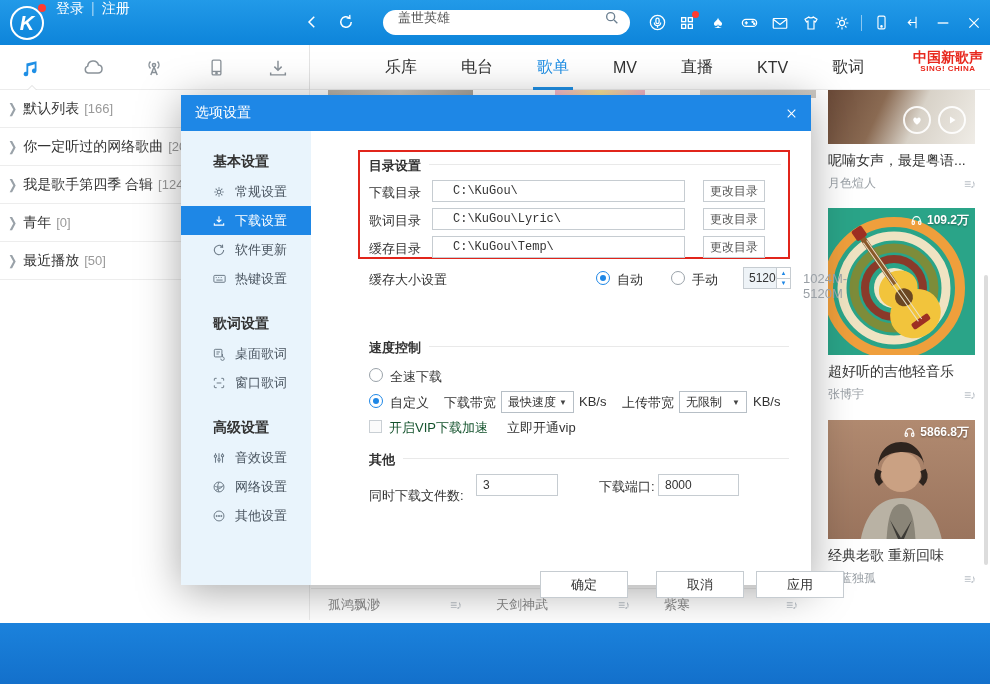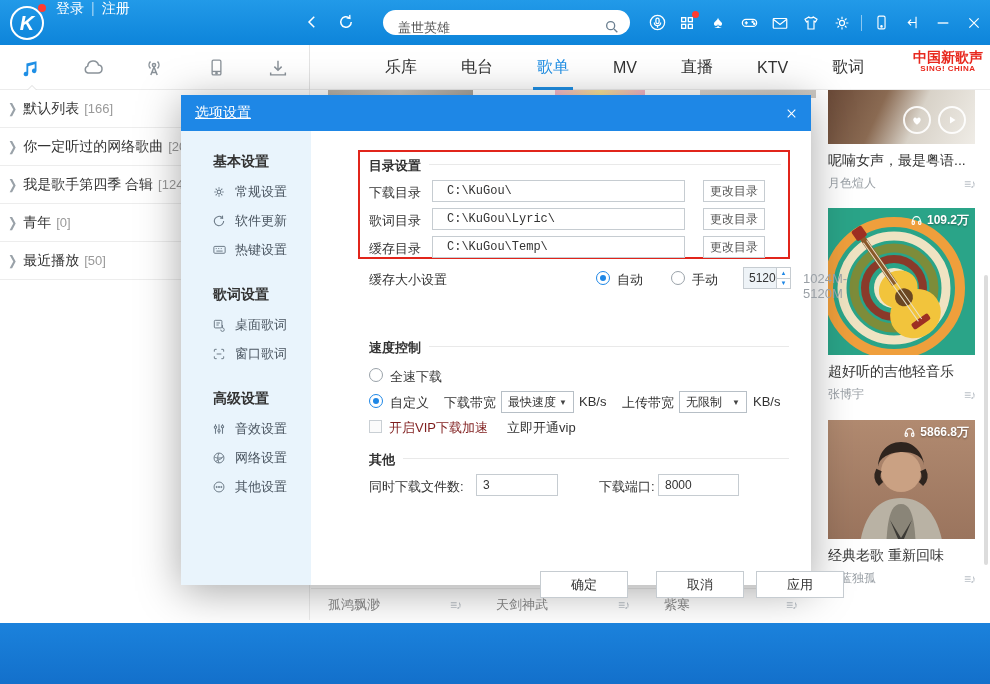--- a/index.html
+++ b/index.html
@@ -9,21 +9,21 @@
 
   
   .topbar { position:absolute; left:0; top:0; width:990px; height:45px;
     background:linear-gradient(180deg,#229ae8 0%,#0d84da 100%); display:flex; align-items:center; }
   .klogo { position:absolute; left:10px; top:6px; width:34px; height:34px; border:2px solid #fff; border-radius:50%;
     color:#fff; font-weight:bold; font-size:20px; display:flex; align-items:center; justify-content:center; font-style:italic;}
   .klogo-dot { position:absolute; left:38px; top:4px; width:8px; height:8px; background:#ff3b30; border-radius:50%; }
   .login-area { position:absolute; left:56px; top:0; height:45px; display:flex; gap:7px; color:#fff; font-size:14px; }
   .tico { color:#fff; width:24px; height:24px; display:flex; align-items:center; justify-content:center; }
   .search-pill { position:absolute; left:383px; top:10px; width:247px; height:25px; background:#fff; border-radius:13px;
-    display:flex; align-items:flex-end; padding:0 10px 0 15px; }
+    display:flex; align-items:flex-start; padding:0 10px 0 15px; }
   .search-pill .q { flex:1; font-size:13px; color:#555; border:none; outline:none; background:transparent; font-family:inherit;}
   .right-icons { position:absolute; right:4px; top:0; height:45px; display:flex; align-items:center; gap:7px; }
   .ric { position:relative; width:24px; height:24px; display:flex; align-items:center; justify-content:center; color:#fff; font-size:15px;}
   .ric .dot { position:absolute; right:0px; top:0px; width:7px; height:7px; border-radius:50%; background:#ff3b30; }
   .vdiv { width:1px; height:16px; background:rgba(255,255,255,.5); }
 
   
   .navbar { position:absolute; left:0; top:45px; width:990px; height:45px; background:#fff; border-bottom:1px solid #ececec; }
   .nav-left { position:absolute; left:0; top:0; width:310px; height:45px; display:flex; align-items:center; justify-content:space-around; border-right:1px solid #e4e4e4;}
   .nicon { width:26px; height:26px; color:#8a9299; display:flex; align-items:center; justify-content:center; position:relative;}
@@ -58,36 +58,36 @@
   .card .title { font-size:14px; color:#333; margin-top:8px; white-space:nowrap; overflow:hidden;}
   .card .meta { display:flex; justify-content:space-between; align-items:center; margin-top:5px; font-size:12px; color:#9aa0a6;}
   .play-badge { position:absolute; right:6px; top:4px; color:#fff; font-size:12px; display:flex; align-items:center; gap:4px; font-weight:bold; text-shadow:0 1px 2px rgba(0,0,0,.4);}
   .hover-btn { position:absolute; width:28px; height:28px; border:2px solid rgba(255,255,255,.9); border-radius:50%;
     display:flex; align-items:center; justify-content:center; color:#fff; }
   .scrollbar { position:absolute; right:2px; top:185px; width:4px; height:290px; background:#dcdcdc; border-radius:2px;}
 
   
   .dialog { position:absolute; left:181px; top:95px; width:630px; height:490px; background:#fff; box-shadow:0 6px 40px rgba(0,0,0,.35); }
   .dlg-header { position:absolute; left:0; top:0; width:630px; height:36px; background:#1e87e6; display:flex; align-items:center; padding:0 14px; }
-  .dlg-title { color:#fff; font-size:14px;text-decoration:underline; }
+  .dlg-title { color:#fff; font-size:14px; }
   .dlg-close { position:absolute; right:10px; top:8px; width:20px; height:20px; color:#fff; font-size:14px; display:flex; align-items:center; justify-content:center;}
   .dlg-menu { position:absolute; left:0; top:36px; width:130px; height:454px; background:#e9f4fc; }
   .mgroup-h { font-size:14px; font-weight:bold; color:#333; padding:0 0 0 32px; margin-top:22px; margin-bottom:6px;}
   .mitem { height:29px; display:flex; align-items:center; gap:8px; padding-left:30px; font-size:13px; color:#4a5560; cursor:pointer;}
   .mitem .mic { width:16px; height:16px; color:#6c7a87; display:flex; align-items:center; justify-content:center;}
   .mitem.sel { background:#1e87e6; color:#fff; }
   .mitem.sel .mic { color:#fff; }
   .dlg-body { position:absolute; left:130px; top:36px; width:500px; height:454px; background:#fff; }
 
   .redbox { position:absolute; left:47px; top:19px; width:432px; height:109px; border:2px solid #e1251b; }
   .sec-title { position:absolute; font-size:13px; font-weight:bold; color:#333; }
   .sec-rule { position:absolute; height:1px; background:#e9e9e9; }
   .flabel { position:absolute; font-size:13px; color:#333; white-space:nowrap;}
   .pathbox { position:absolute; height:22px; border:1px solid #c6ccd1; background:#fff; font-family:"Liberation Mono","DejaVu Sans Mono",monospace;
-    font-size:12px; color:#333; display:flex; align-items:center; padding-left:14px; }
+    font-size:12px; color:#333; display:flex; align-items:center; padding-left:20px; }
   .mini-btn { position:absolute; width:62px; height:22px; border:1px solid #c6ccd1; background:#fff; font-size:12px; color:#555;
     display:flex; align-items:center; justify-content:center; cursor:pointer;}
   .radio { position:absolute; width:14px; height:14px; border:1px solid #9aa2a9; border-radius:50%; background:#fff;}
   .radio.on { border-color:#1e87e6; }
   .radio.on::after { content:""; position:absolute; left:3px; top:3px; width:6px; height:6px; border-radius:50%; background:#1e87e6; }
   .rlabel { position:absolute; font-size:13px; color:#333; }
   .spin { position:absolute; left:432px; top:136px; width:48px; height:22px; border:1px solid #c6ccd1; background:#f4f7f9; display:flex;}
   .spin .val { flex:1; font-size:12px; color:#333; display:flex; align-items:center; padding-left:5px; background:#eef3f7;}
   .spin .arr { width:15px; display:flex; flex-direction:column; border-left:1px solid #c6ccd1; background:#fff;}
   .spin .arr div { flex:1; font-size:6px; color:#1e87e6; display:flex; align-items:center; justify-content:center; }
@@ -410,20 +410,29 @@
     <div class="mgroup-h">基本设置</div>
     <div class="mitem">
       <span class="mic">
         <svg width="14" height="14" viewBox="0 0 24 24" fill="none" stroke="currentColor" stroke-width="1.8">
             <circle cx="12" cy="12" r="3.2"></circle>
             <path d="M12 4v2.6M12 17.4V20M4 12h2.6M17.4 12H20M6.3 6.3l1.9 1.9M15.8 15.8l1.9 1.9M6.3 17.7l1.9-1.9M15.8 8.2l1.9-1.9"></path>
           </svg>
       </span>
       <span>常规设置</span>
     </div>
+    <div class="mitem sel">
+      <span class="mic">
+        <svg width="14" height="14" viewBox="0 0 24 24" fill="none" stroke="currentColor" stroke-width="1.9">
+            <path d="M12 4v9M8 9.5 12 13.5 16 9.5"></path>
+            <path d="M4 16v3h16v-3"></path>
+          </svg>
+      </span>
+      <span>下载设置</span>
+    </div>
     <div class="mitem">
       <span class="mic">
         <svg width="14" height="14" viewBox="0 0 24 24" fill="none" stroke="currentColor" stroke-width="1.8">
             <path d="M20 12a8 8 0 1 1-2.6-5.9"></path>
             <path d="M18 2.8 18.2 7.4 13.8 6.8"></path>
           </svg>
       </span>
       <span>软件更新</span>
     </div>
     <div class="mitem">
@@ -539,27 +548,27 @@
     </div>
     <div class="rlabel" style="left:268px;top:263px">KB/s</div>
     <div class="rlabel" style="left:311px;top:263px">上传带宽</div>
     <div class="select" style="left:368px;top:260px;width:68px">
       <span>无限制</span>
         <span class="car">▼</span>
     </div>
     <div class="rlabel" style="left:442px;top:263px">KB/s</div>
 
     <div class="checkbox" style="left:58px;top:289px"></div>
-    <div class="rlabel" style="left:78px;top:288px;color:#7f1d1d">开启VIP下载加速</div>
+    <div class="rlabel" style="left:78px;top:288px;color:#14532d">开启VIP下载加速</div>
     <div class="rlabel" style="left:196px;top:288px;color:#333">立即开通vip</div>
 
     <div class="sec-title" style="left:58px;top:320px">其他</div>
     <div class="sec-rule" style="left:92px;top:327px;width:386px"></div>
 
-    <div class="flabel" style="left:58px;top:347px">同时下载文件数:</div>
+    <div class="flabel" style="left:58px;top:356px">同时下载文件数:</div>
     <div class="numbox" style="left:165px;top:343px;width:82px">3</div>
     <div class="flabel" style="left:288px;top:347px">下载端口:</div>
     <div class="numbox" style="left:347px;top:343px;width:81px">8000</div>
 
     <div class="dlg-btn" style="left:229px;top:440px">确定</div>
     <div class="dlg-btn" style="left:345px;top:440px">取消</div>
     <div class="dlg-btn" style="left:445px;top:440px">应用</div>
   </div>
 </div>
 

